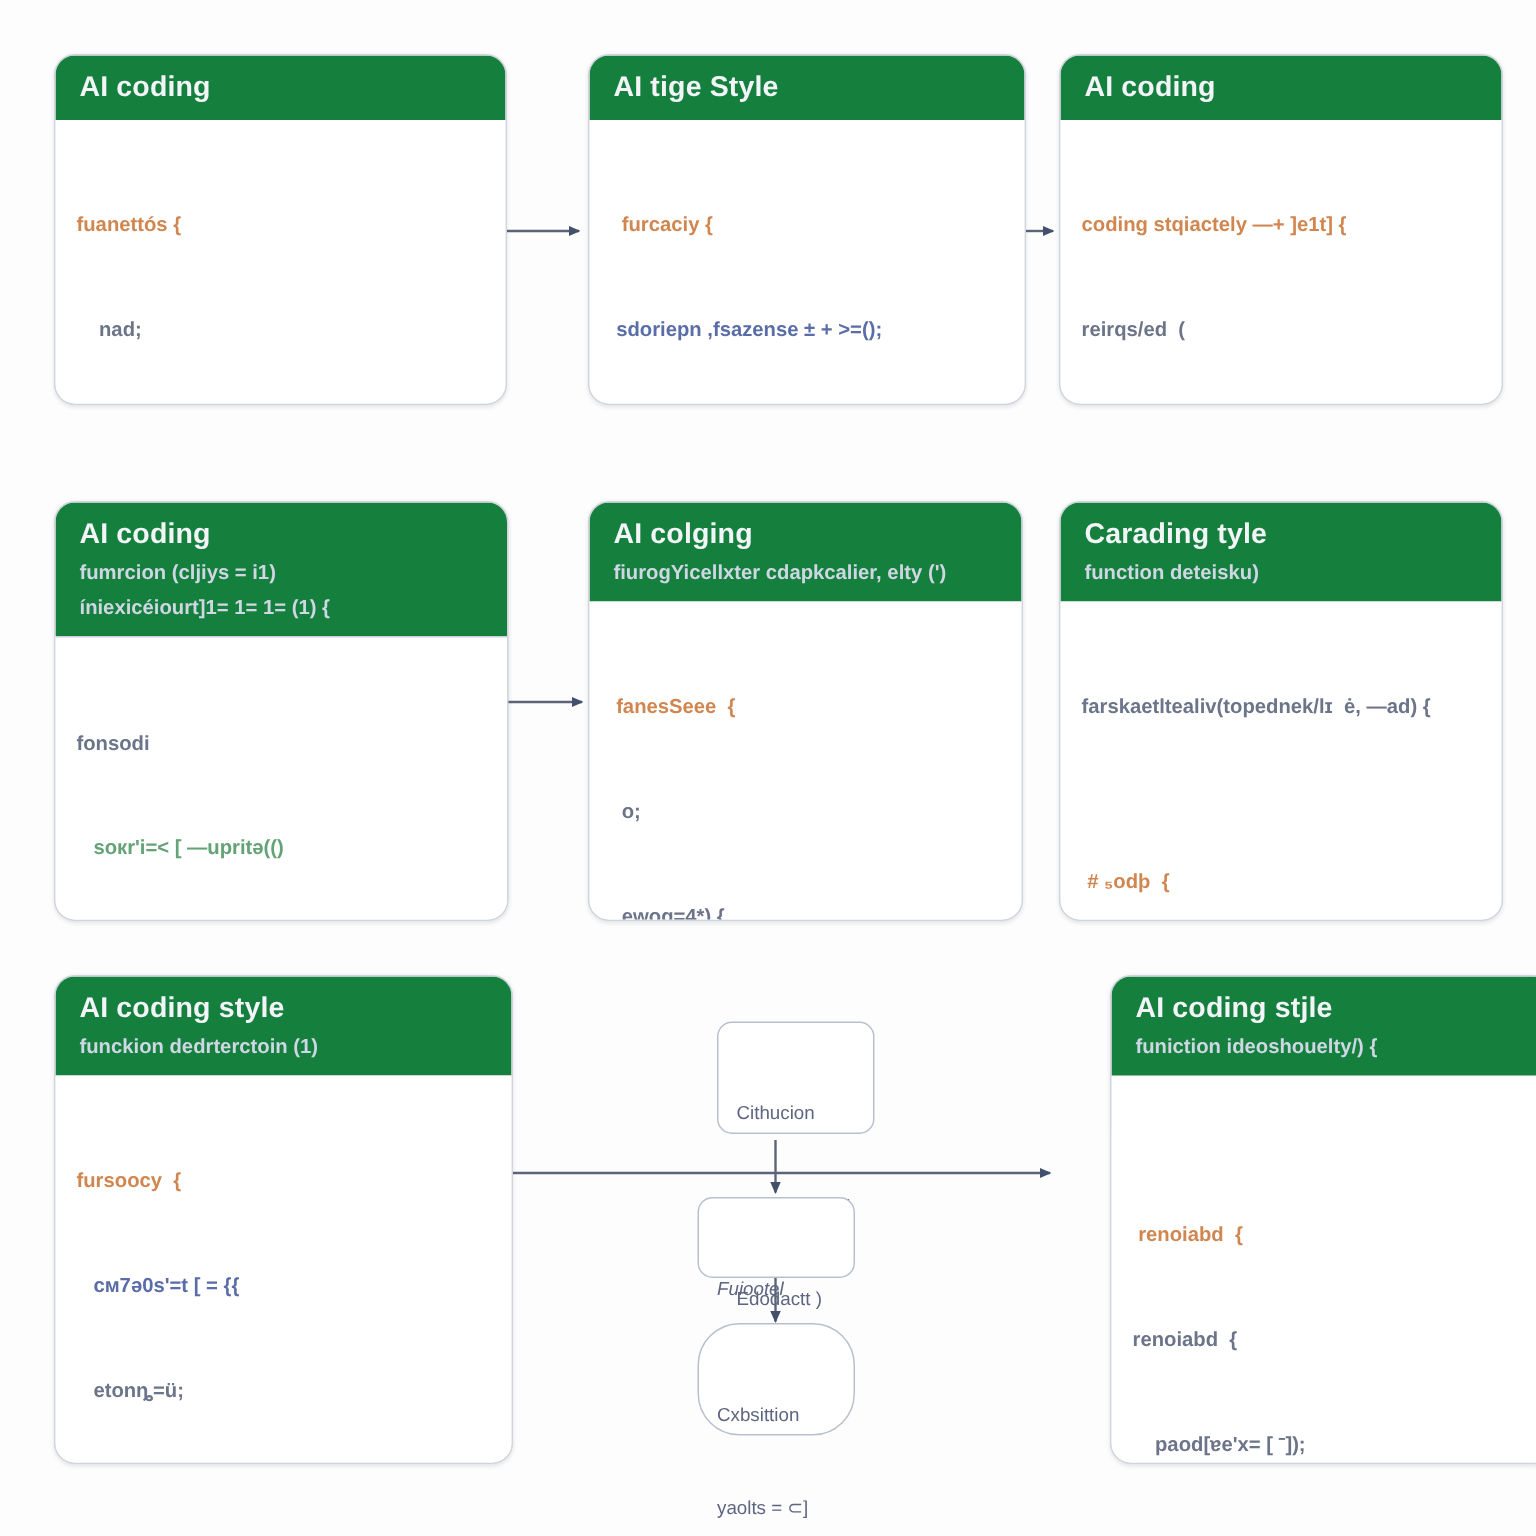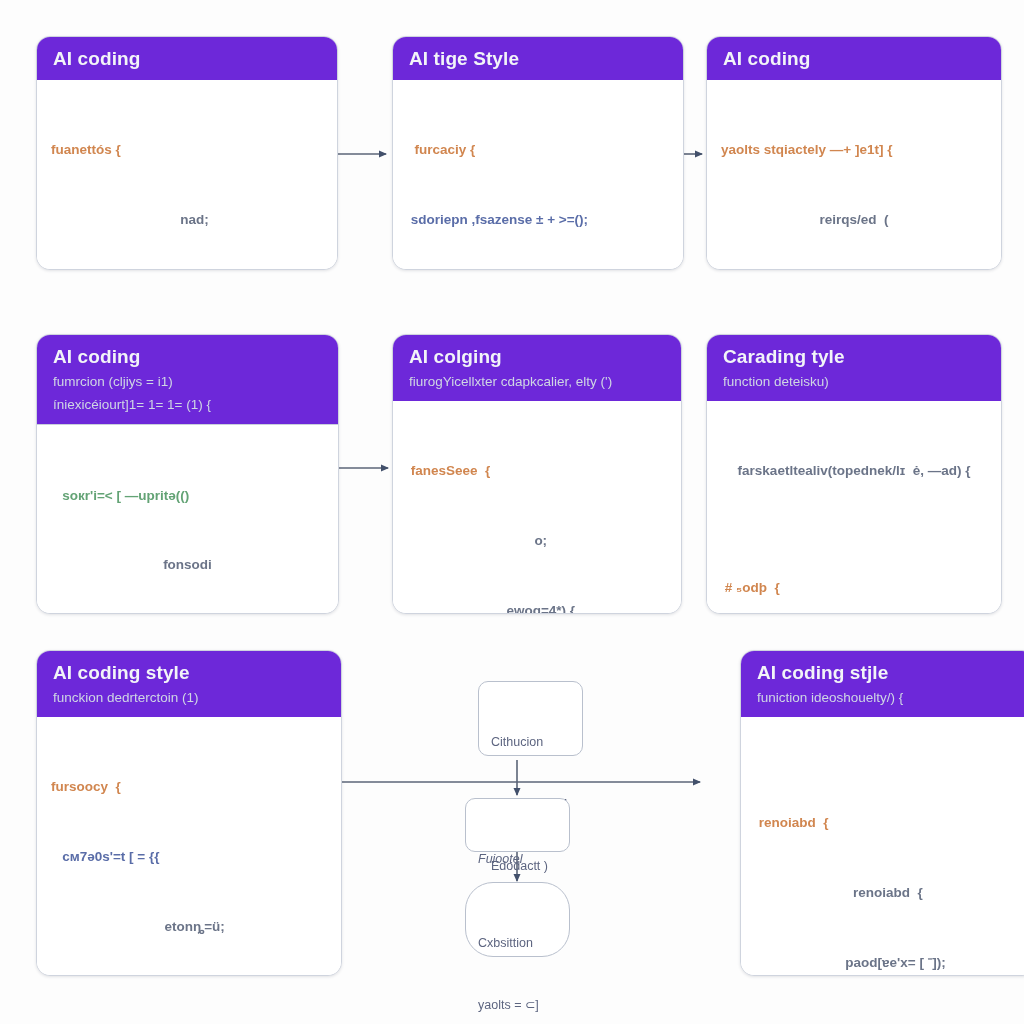--- a/index.html
+++ b/index.html
@@ -19,35 +19,35 @@
   .card{
     position:absolute;
     background:#ffffff;
     border:1px solid #cfd4de;
     border-radius:14px;
     box-shadow:0 1px 3px rgba(40,50,70,.13);
     overflow:hidden;
     display:flex;flex-direction:column;
   }
   .card-header{
-    background:#6d28d9;
+    background:#15803d;
     color:#ffffff;
     padding:10px 16px 9px 16px;
     flex:none;
   }
   .card-title{
     font-size:19px;
     font-weight:600;
     letter-spacing:.1px;
     line-height:1.25;
     color:#f2f4f8;
   }
   .card-sub{
     font-size:13.5px;
-    font-weight:400;
+    font-weight:700;
     color:#cfd6e4;
     line-height:1.5;
     margin-top:3px;
     white-space:nowrap;
     overflow:hidden;
   }
   .card-body{
     flex:1;
     padding:12px 14px 14px 14px;
     background:#ffffff;
@@ -59,21 +59,21 @@
   .code{
     font-family:"Liberation Sans", sans-serif;
     font-size:13.5px;
     line-height:1.72;
     color:#6b7488;
     white-space:pre;
     font-weight:bold;
   }
   .code .l{display:block;}
   .c-orange{color:#d1864f;}
-  .c-gray{color:#6b7488;text-align:center;}
+  .c-gray{color:#6b7488;}
   .c-blue{color:#5a6da8;}
   .c-green{color:#63a375;}
 
   
   .mini-node{
     position:absolute;
     background:#ffffff;
     border:1px solid #b9c0cd;
     border-radius:10px;
     padding:9px 12px;
@@ -144,21 +144,21 @@
       </div>
     </div>
   </div>
 
   <div class="card" style="left:706px;top:36px;width:294px;height:232px;">
     <div class="card-header">
       <div class="card-title">AI coding</div>
     </div>
     <div class="card-body">
       <div class="code">
-        <span class="l c-orange">yaolts stqiactely —+ ]e1t] {</span>
+        <span class="l c-orange">coding stqiactely —+ ]e1t] {</span>
         <span class="l c-gray">reirqs/ed  (</span>
         
         
         
         
         
         
         
         
       </div>
@@ -166,22 +166,22 @@
   </div>
 
   <div class="card" style="left:36px;top:334px;width:301px;height:278px;">
     <div class="card-header">
       <div class="card-title">AI coding</div>
       <div class="card-sub">fumrcion (cljiys  =  i1)</div>
       <div class="card-sub">íniexicéiourt]1= 1= 1= (1) {</div>
     </div>
     <div class="card-body inset">
       <div class="code">
+        <span class="l c-gray">fonsodi</span>
         <span class="l c-green">   soкr'i=&lt; [ —upritə(()</span>
-        <span class="l c-gray">fonsodi</span>
         
         
         
         
         
         
         
       </div>
     </div>
   </div>

